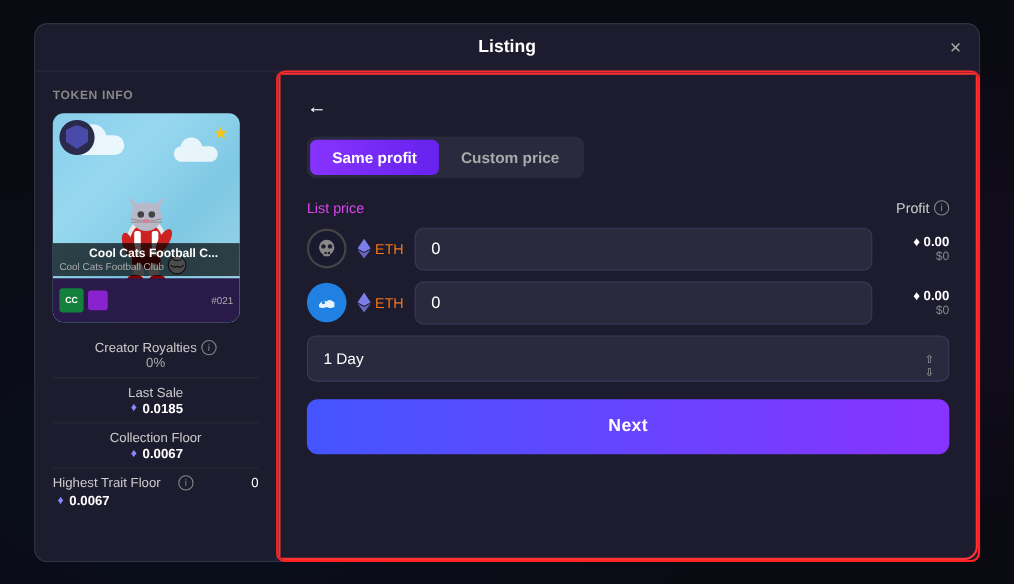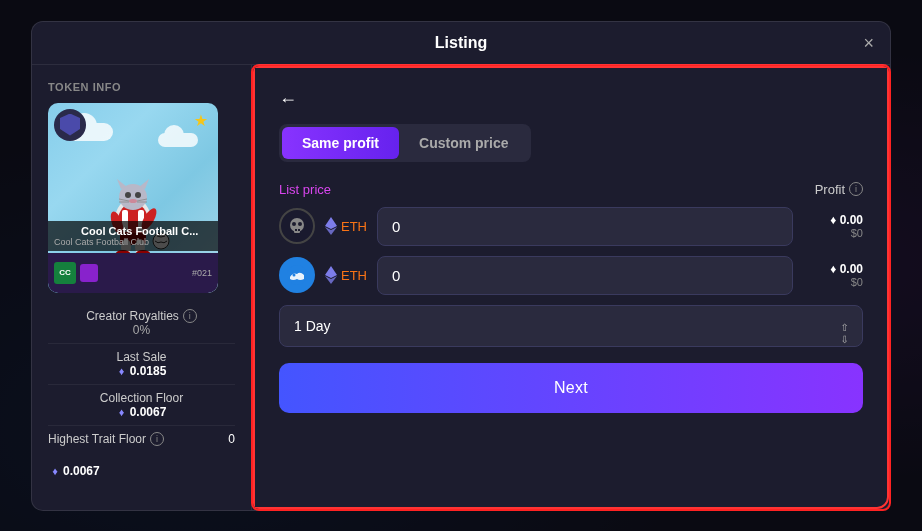--- a/index.html
+++ b/index.html
@@ -273,22 +273,22 @@
 
     
     .highest-trait-section {
       margin-top: 6px;
     }
     .highest-trait-label {
       color: #ccc;
       font-size: 12px;
       display: flex;
       align-items: center;
-      gap: 4px;
-      margin-bottom: 18px;
+      gap: 16px;
+      margin-bottom: 2px;
     }
     .highest-trait-value {
       color: #fff;
       font-size: 12px;
       font-weight: 600;
       display: flex;
       align-items: center;
       gap: 3px;
       padding-left: 2px;
     }
@@ -480,21 +480,21 @@
 
     
     .next-btn {
       width: 100%;
       padding: 16px;
       background: linear-gradient(90deg, #4455ff, #8833ff);
       border: none;
       border-radius: 10px;
       color: #fff;
       font-size: 16px;
-      font-weight: 400;
+      font-weight: 700;
       cursor: pointer;
       letter-spacing: 0.02em;
     }
 
     
     .right-section {
       flex: 1;
       display: flex;
       flex-direction: column;
       border: 2px solid #ff2222;

